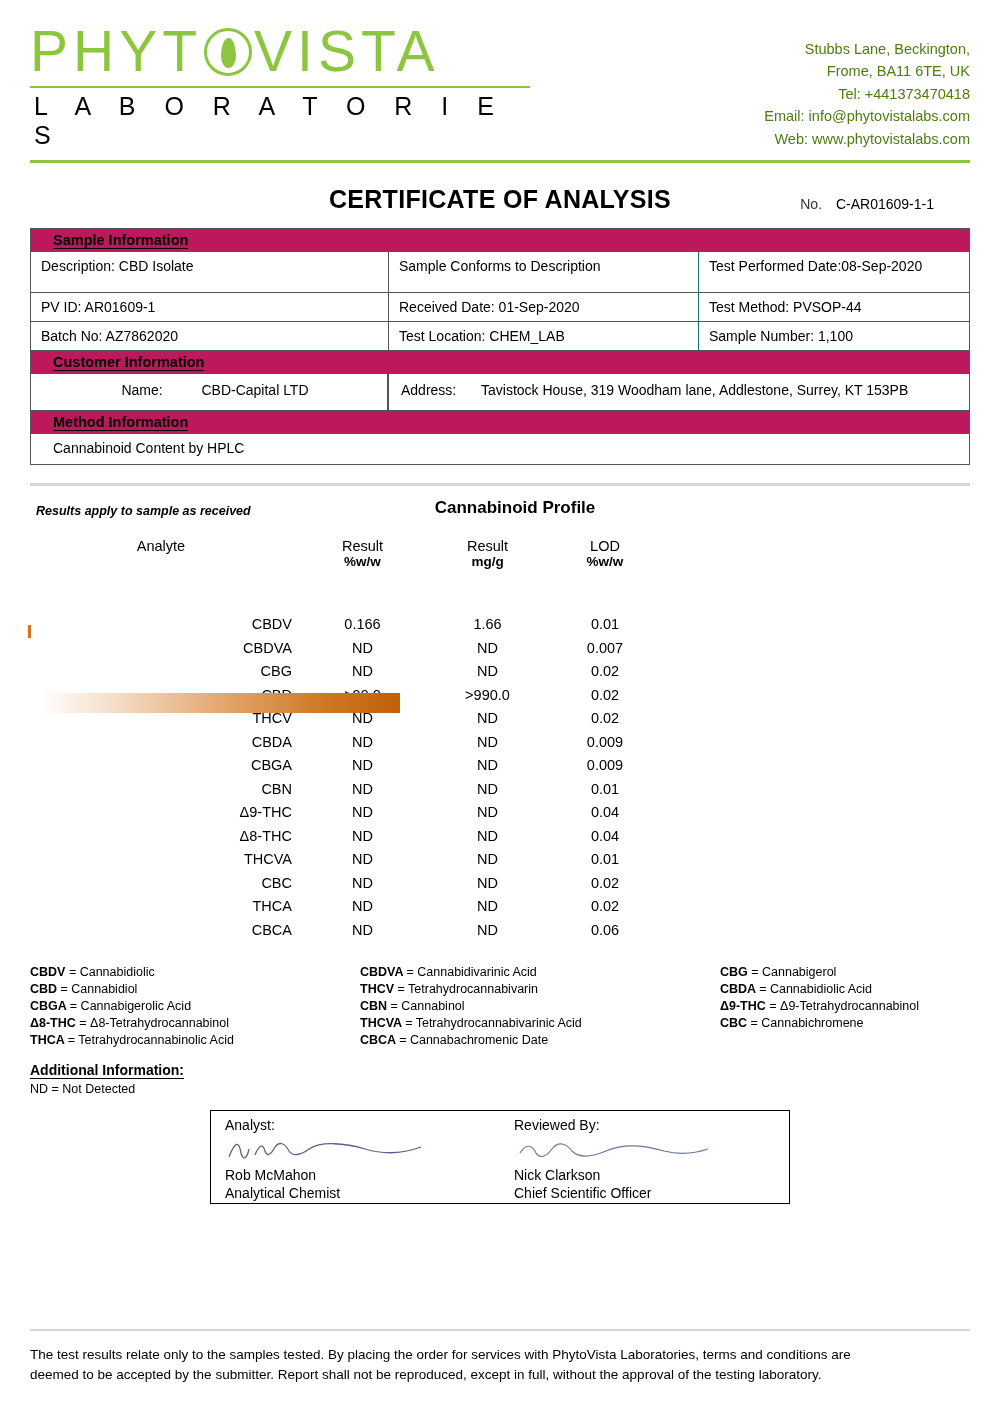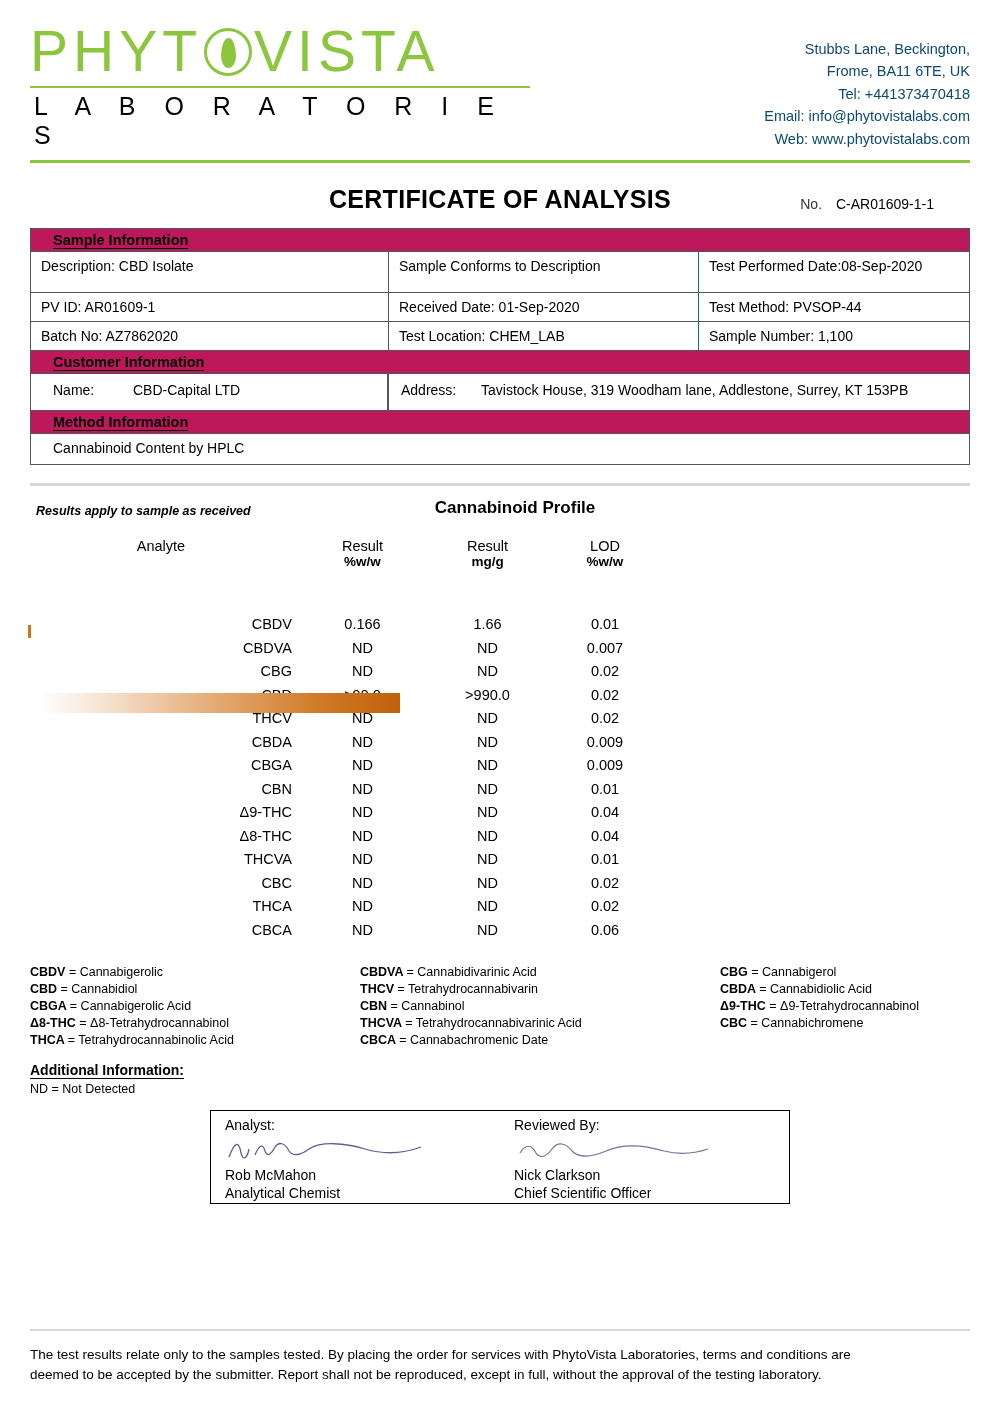--- a/index.html
+++ b/index.html
@@ -48,21 +48,21 @@
     border-radius: 50% 50% 50% 50% / 60% 60% 40% 40%;
     transform: rotate(0deg);
   }
   .logo-rule { border-top: 2px solid #8cc63e; margin: 4px 0 4px 0; width: 500px; }
   .logo-sub {
     font-size: 25px;
     letter-spacing: 11px;
     color: #000000;
     padding-left: 4px;
   }
-  .contact { text-align: right; font-size: 14.5px; line-height: 1.55; color: #0c4a6e; padding-top: 16px; }
+  .contact { text-align: right; font-size: 14.5px; line-height: 1.55; color: #4d7c0f; padding-top: 16px; }
 
   .top-rule { border-top: 3px solid #8cc63e; margin-top: 10px; }
 
   
   .title-row { display: flex; align-items: baseline; justify-content: center; margin-top: 22px; position: relative; }
   .coa-title { font-size: 25px; font-weight: bold; letter-spacing: .3px; }
   .coa-no { position: absolute; right: 36px; bottom: 2px; font-size: 14px; }
   .coa-no .lbl { color: #333; }
   .coa-no .val { margin-left: 10px; }
 
@@ -76,21 +76,21 @@
     border-bottom: 1px solid #555;
   }
   .band span { border-bottom: 1px solid #000; }
   .row { display: flex; border-bottom: 1px solid #555; font-size: 14px; }
   .cell { padding: 6px 10px 6px 10px; }
   .c1 { width: 358px; border-right: 1px solid #555; }
   .c2 { width: 310px; border-right: 1px solid #0f766e; }
   .c3 { flex: 1; }
   .row.tall .cell { min-height: 40px; }
   .cust-row { display: flex; border-bottom: 1px solid #555; font-size: 14px; }
-  .cust-name { width: 358px; border-right: 2px solid #555; padding: 8px 10px 12px 22px; display: flex; }
+  .cust-name { width: 358px; border-right: 2px solid #555; padding: 8px 10px 12px 22px; display: flex; justify-content: center; }
   .cust-name .k { width: 80px; }
   .cust-addr { flex: 1; padding: 8px 10px 12px 12px; display: flex; }
   .cust-addr .k { width: 80px; flex: none; }
   .cust-addr .v { flex: 1; }
   .method-row { font-size: 14px; padding: 6px 0 8px 22px; border-bottom: 1px solid #555; }
 
   .grey-rule { border-top: 3px solid #d6d6d6; margin: 18px 0 0 0; }
 
   
   .profile-head { position: relative; margin-top: 12px; height: 26px; }
@@ -324,21 +324,21 @@
         </div>
       </div>
 
     <div class="bar-zone"></div>
     <div class="bar-small"></div>
     <div class="bar-big"></div>
   </div>
 
   <div class="abbrev">
     <div class="colA" id="abbr-col1">
-        <div><b>CBDV </b><span>= Cannabigerolic</span></div>
+        <div><b>CBDV </b><span>= Cannabidiolic</span></div>
         <div><b>CBD </b><span>= Cannabidiol</span></div>
         <div><b>CBGA </b><span>= Cannabigerolic Acid</span></div>
         <div><b>Δ8-THC </b><span>= Δ8-Tetrahydrocannabinol</span></div>
         <div><b>THCA </b><span>= Tetrahydrocannabinolic Acid</span></div>
       </div>
     <div class="colB" id="abbr-col2">
         <div><b>CBDVA </b><span>= Cannabidivarinic Acid</span></div>
         <div><b>THCV </b><span>= Tetrahydrocannabivarin</span></div>
         <div><b>CBN </b><span>= Cannabinol</span></div>
         <div><b>THCVA </b><span>= Tetrahydrocannabivarinic Acid</span></div>

